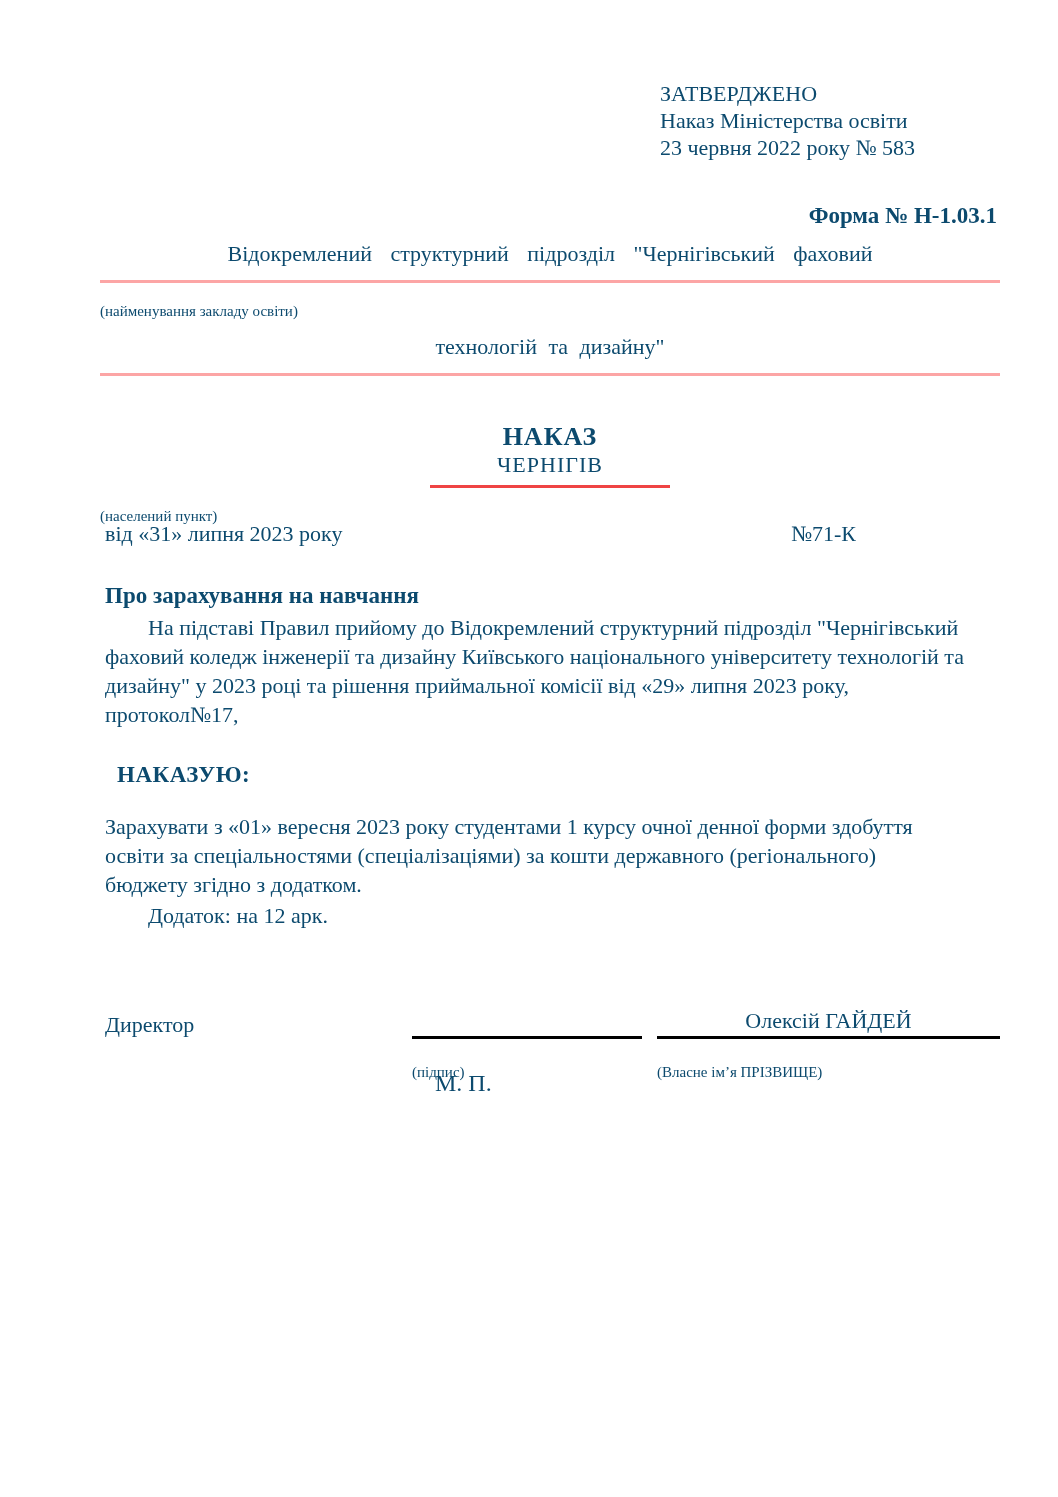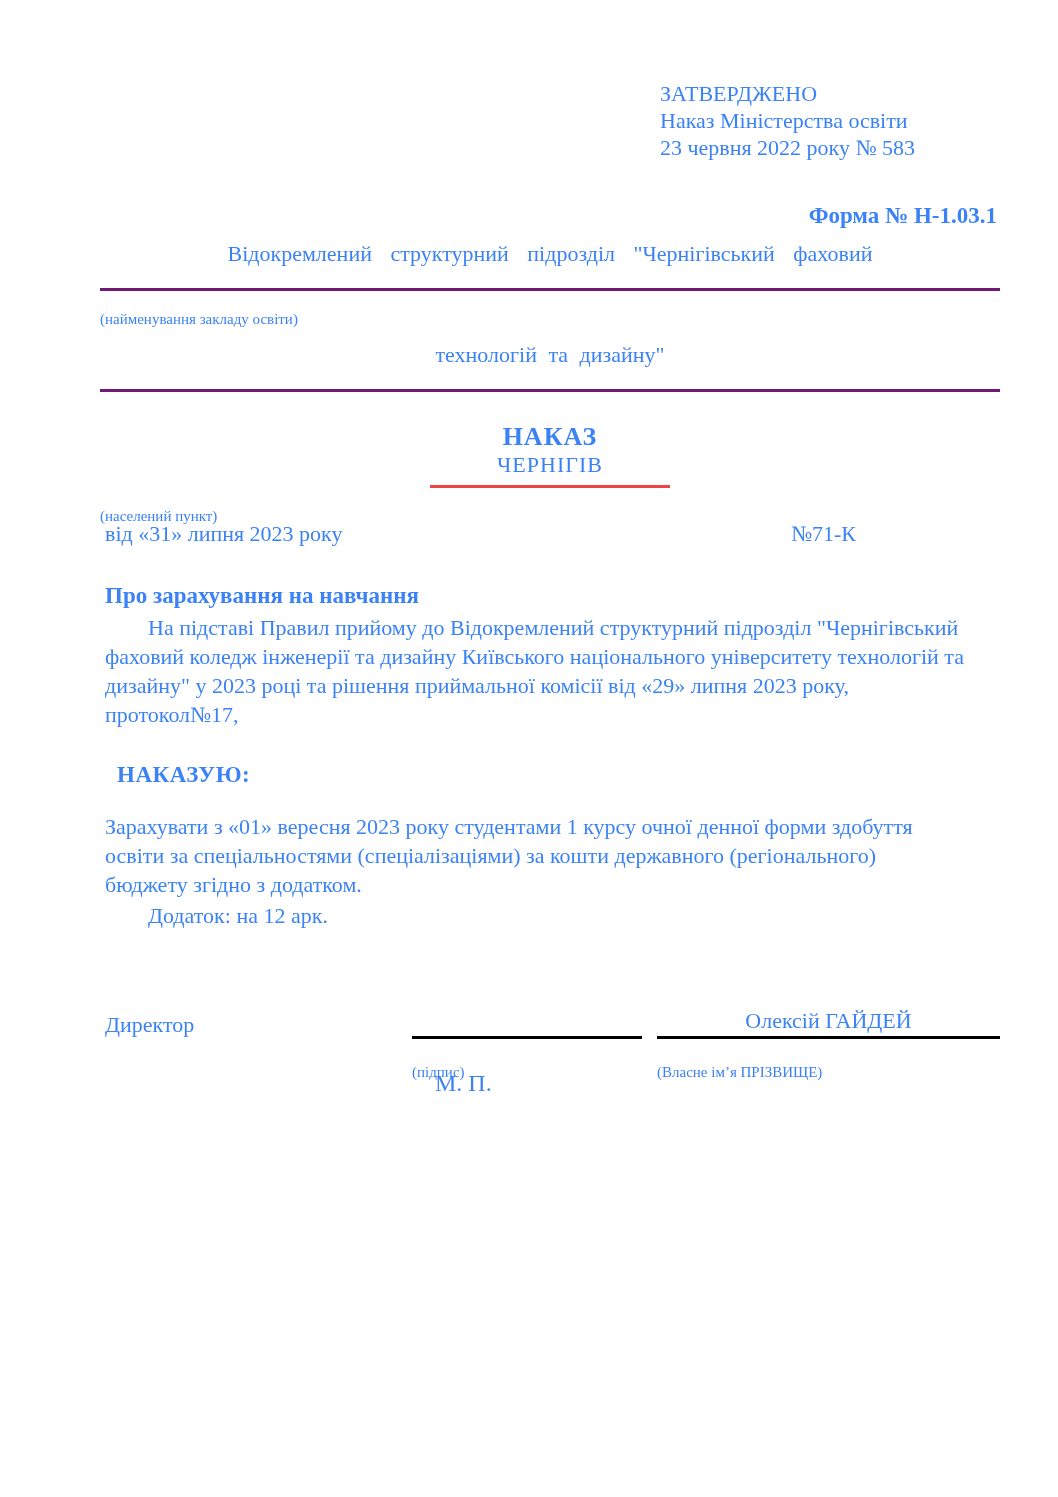--- a/index.html
+++ b/index.html
@@ -2,36 +2,36 @@
 <html><head>
 <meta charset="utf-8">
 <style>
   html, body { margin: 0; padding: 0; background: #888; }
   .page {
     position: relative;
     width: 1058px;
     height: 1497px;
     margin: 0 auto;
     background: #ffffff;
-    color: #3b82f6;
+    color: #0c4a6e;
     font-family: "Liberation Serif", "DejaVu Serif", serif;
     font-size: 22px;
     overflow: hidden;
   }
   .abs { position: absolute; }
 
   
   .approved { left: 660px; top: 80px; width: 360px; line-height: 27px; text-align: left; }
 
   
   .form-no { right: 61px; top: 203px; font-weight: bold; font-size: 23px; }
 
   
   .inst { left: 100px; top: 240px; width: 900px; }
-  .inst-line { text-align: center; line-height: 28px; padding-bottom: 20px; border-bottom: 3px solid #701a75; }
+  .inst-line { text-align: center; line-height: 28px; padding-bottom: 12px; border-bottom: 3px solid #fca5a5; }
   .ws-wide { word-spacing: 13px; }
   .ws-mid  { word-spacing: 6px; }
   .small-caption { font-size: 15px; line-height: 20px; text-align: left; margin-top: 18px; }
   .inst .gap { height: 6px; }
 
   
   .order-title { left: 100px; top: 422px; width: 900px; text-align: center; font-weight: bold; font-size: 26px; letter-spacing: 1px; }
   .city-wrap { left: 100px; top: 452px; width: 900px; text-align: center; }
   .city-underline { display: inline-block; width: 240px; padding-bottom: 7px; border-bottom: 3px solid #ef4444; letter-spacing: 1px; }
   .city-caption { left: 100px; top: 488px; width: 900px; }

